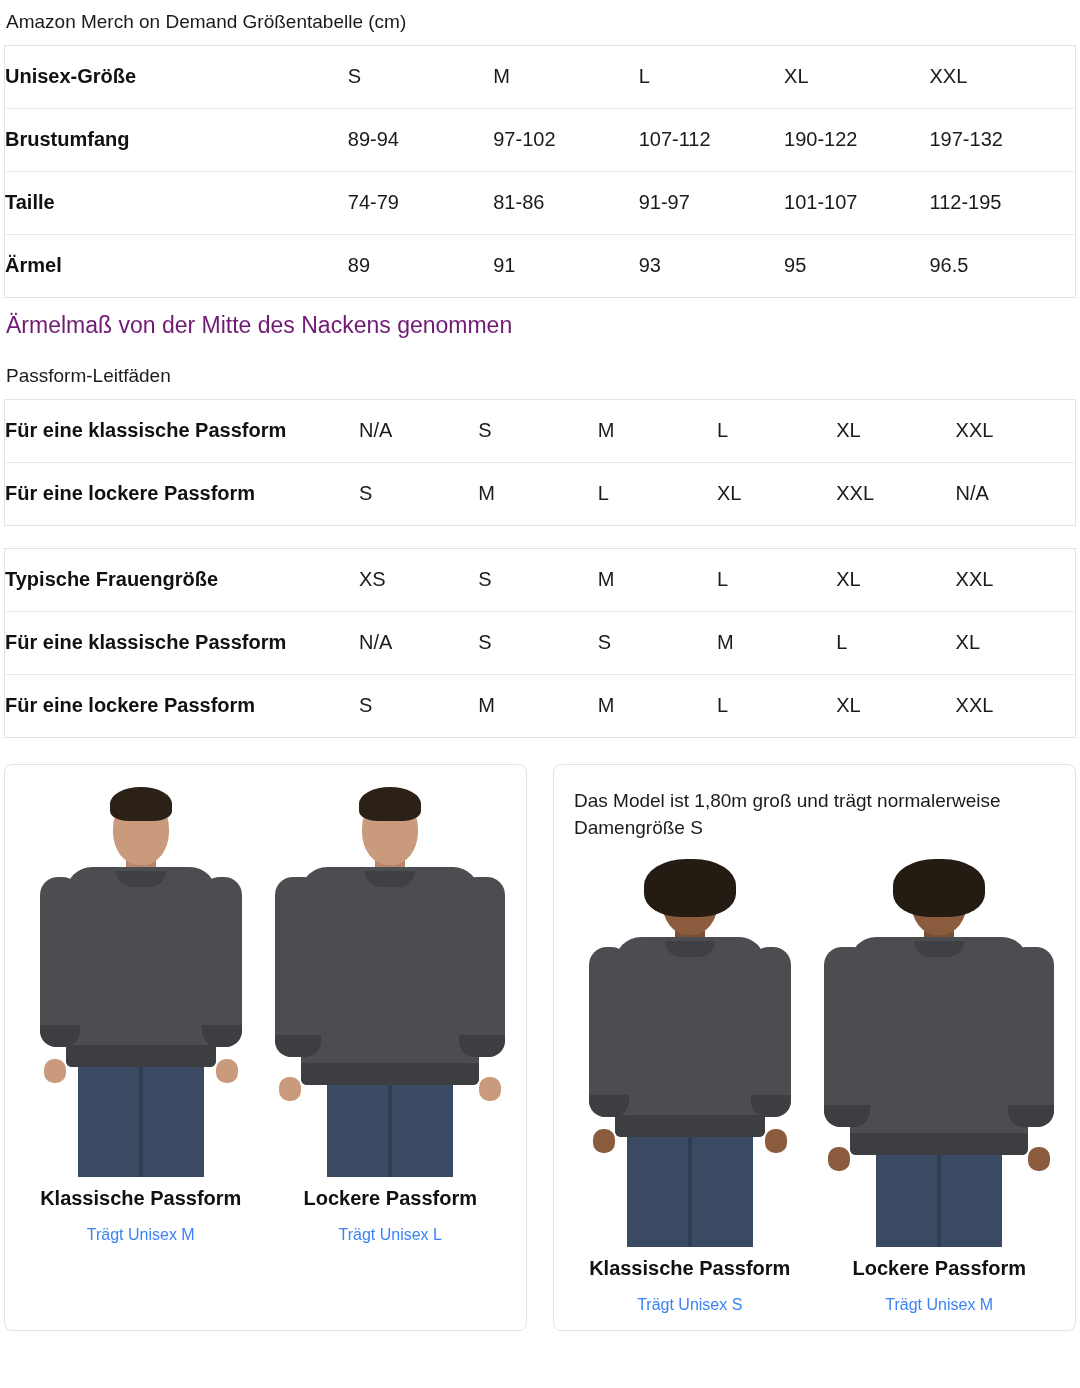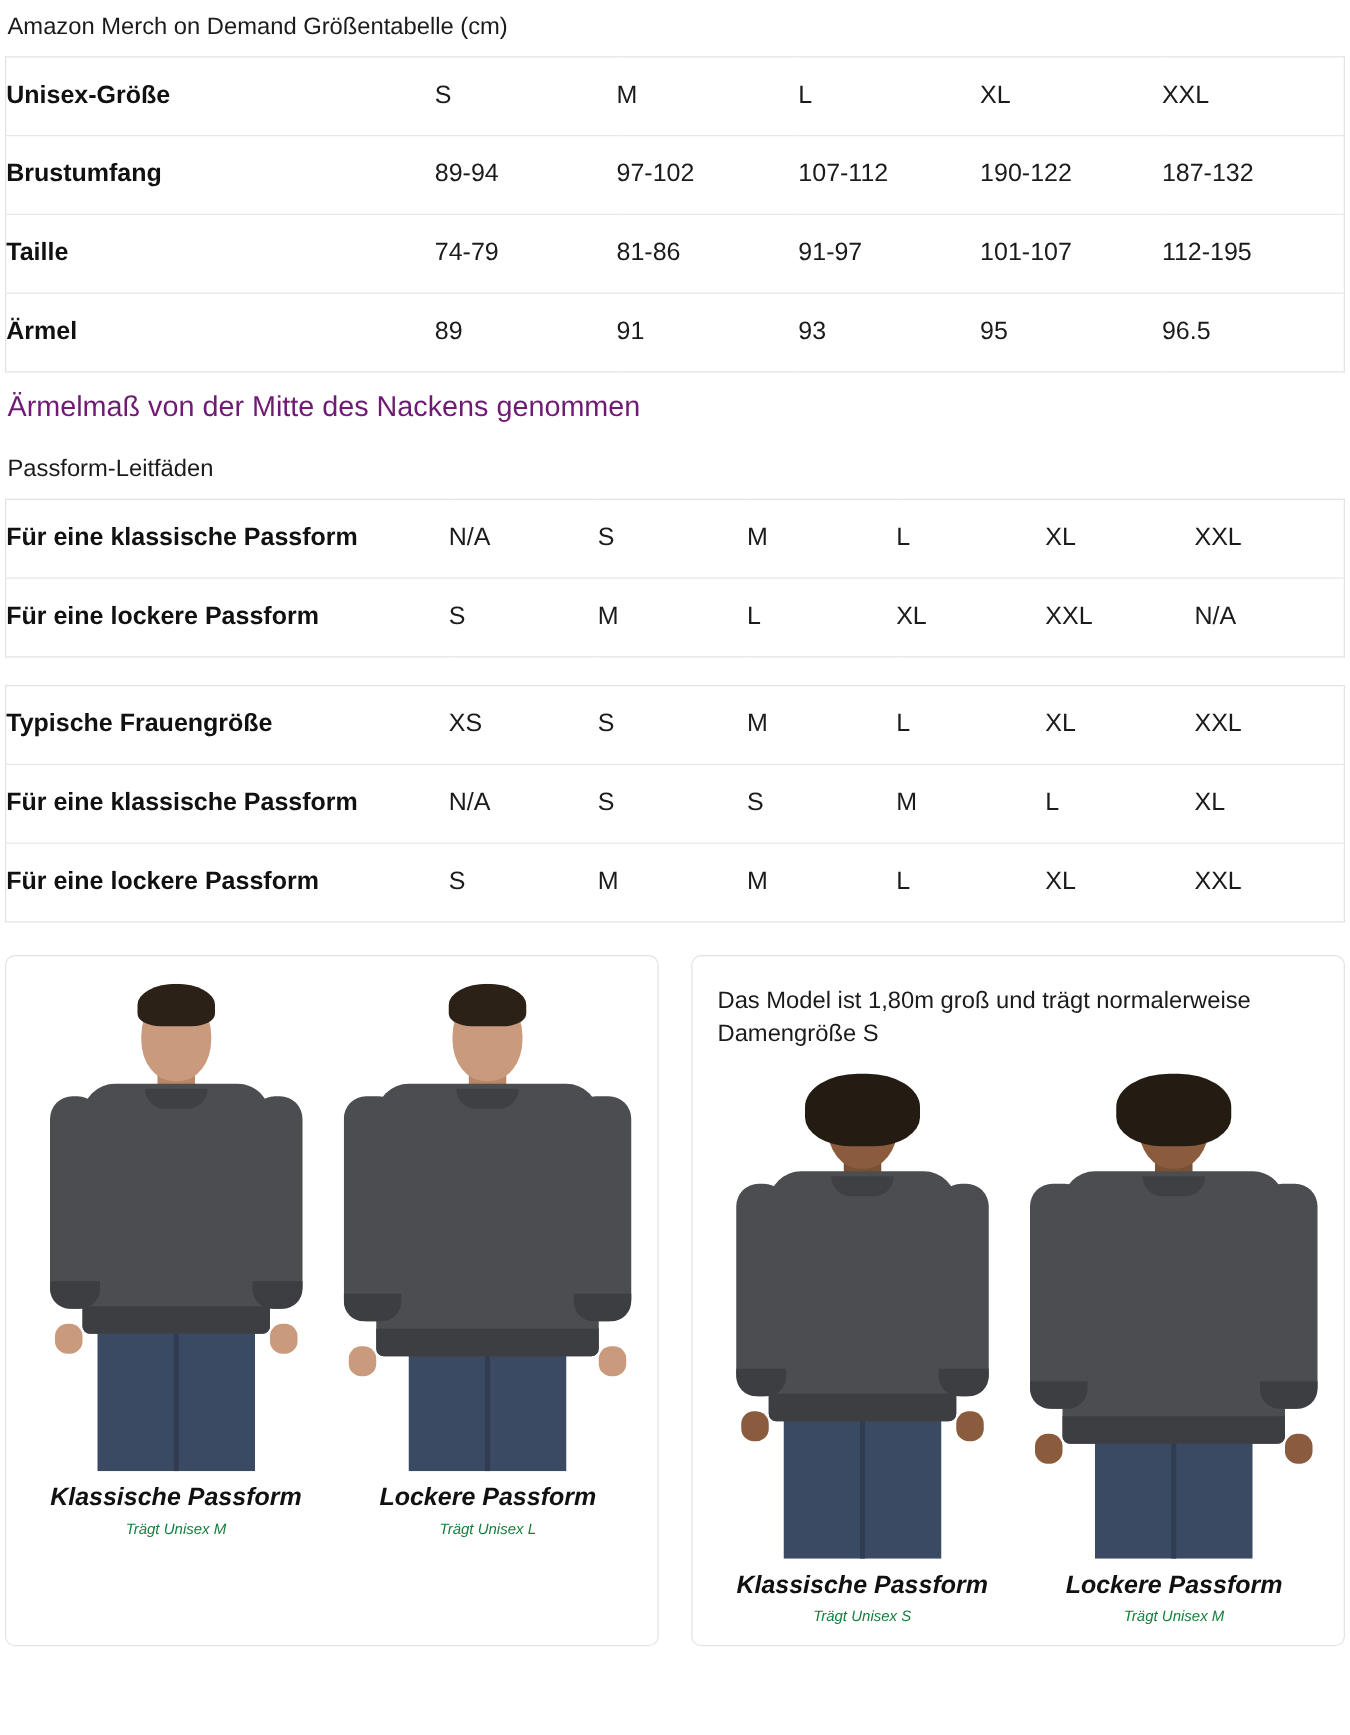--- a/index.html
+++ b/index.html
@@ -91,37 +91,36 @@
     min-height: 58px;
     margin-bottom: 12px;
   }
   .figures {
     display: flex;
     gap: 18px;
   }
   .figure {
     flex: 1 1 0;
     text-align: center;
-    font-style: italic;
   }
   .figure-img {
     position: relative;
     height: 390px;
     overflow: hidden;
   }
   .fit-label {
     font-size: 20px;
     font-weight: bold;
     margin-top: 10px;
     color: #111;
   }
   .fit-sub {
-    font-size: 12px;
-    margin-top: 6px;
-    color: #15803d;
+    font-size: 16px;
+    margin-top: 16px;
+    color: #3b82f6;
   }
 
   
   .person {
     position: absolute;
     left: 50%;
     bottom: 0;
     transform: translateX(-50%);
     width: 200px;
     height: 390px;
@@ -267,21 +266,21 @@
         <td class="val">L</td>
         <td class="val">XL</td>
         <td class="val">XXL</td>
       </tr>
       <tr>
         <td class="rowhead">Brustumfang</td>
         <td class="val">89-94</td>
         <td class="val">97-102</td>
         <td class="val">107-112</td>
         <td class="val">190-122</td>
-        <td class="val">187-132</td>
+        <td class="val">197-132</td>
       </tr>
       <tr>
         <td class="rowhead">Taille</td>
         <td class="val">74-79</td>
         <td class="val">81-86</td>
         <td class="val">91-97</td>
         <td class="val">101-107</td>
         <td class="val">112-195</td>
       </tr>
       <tr>

